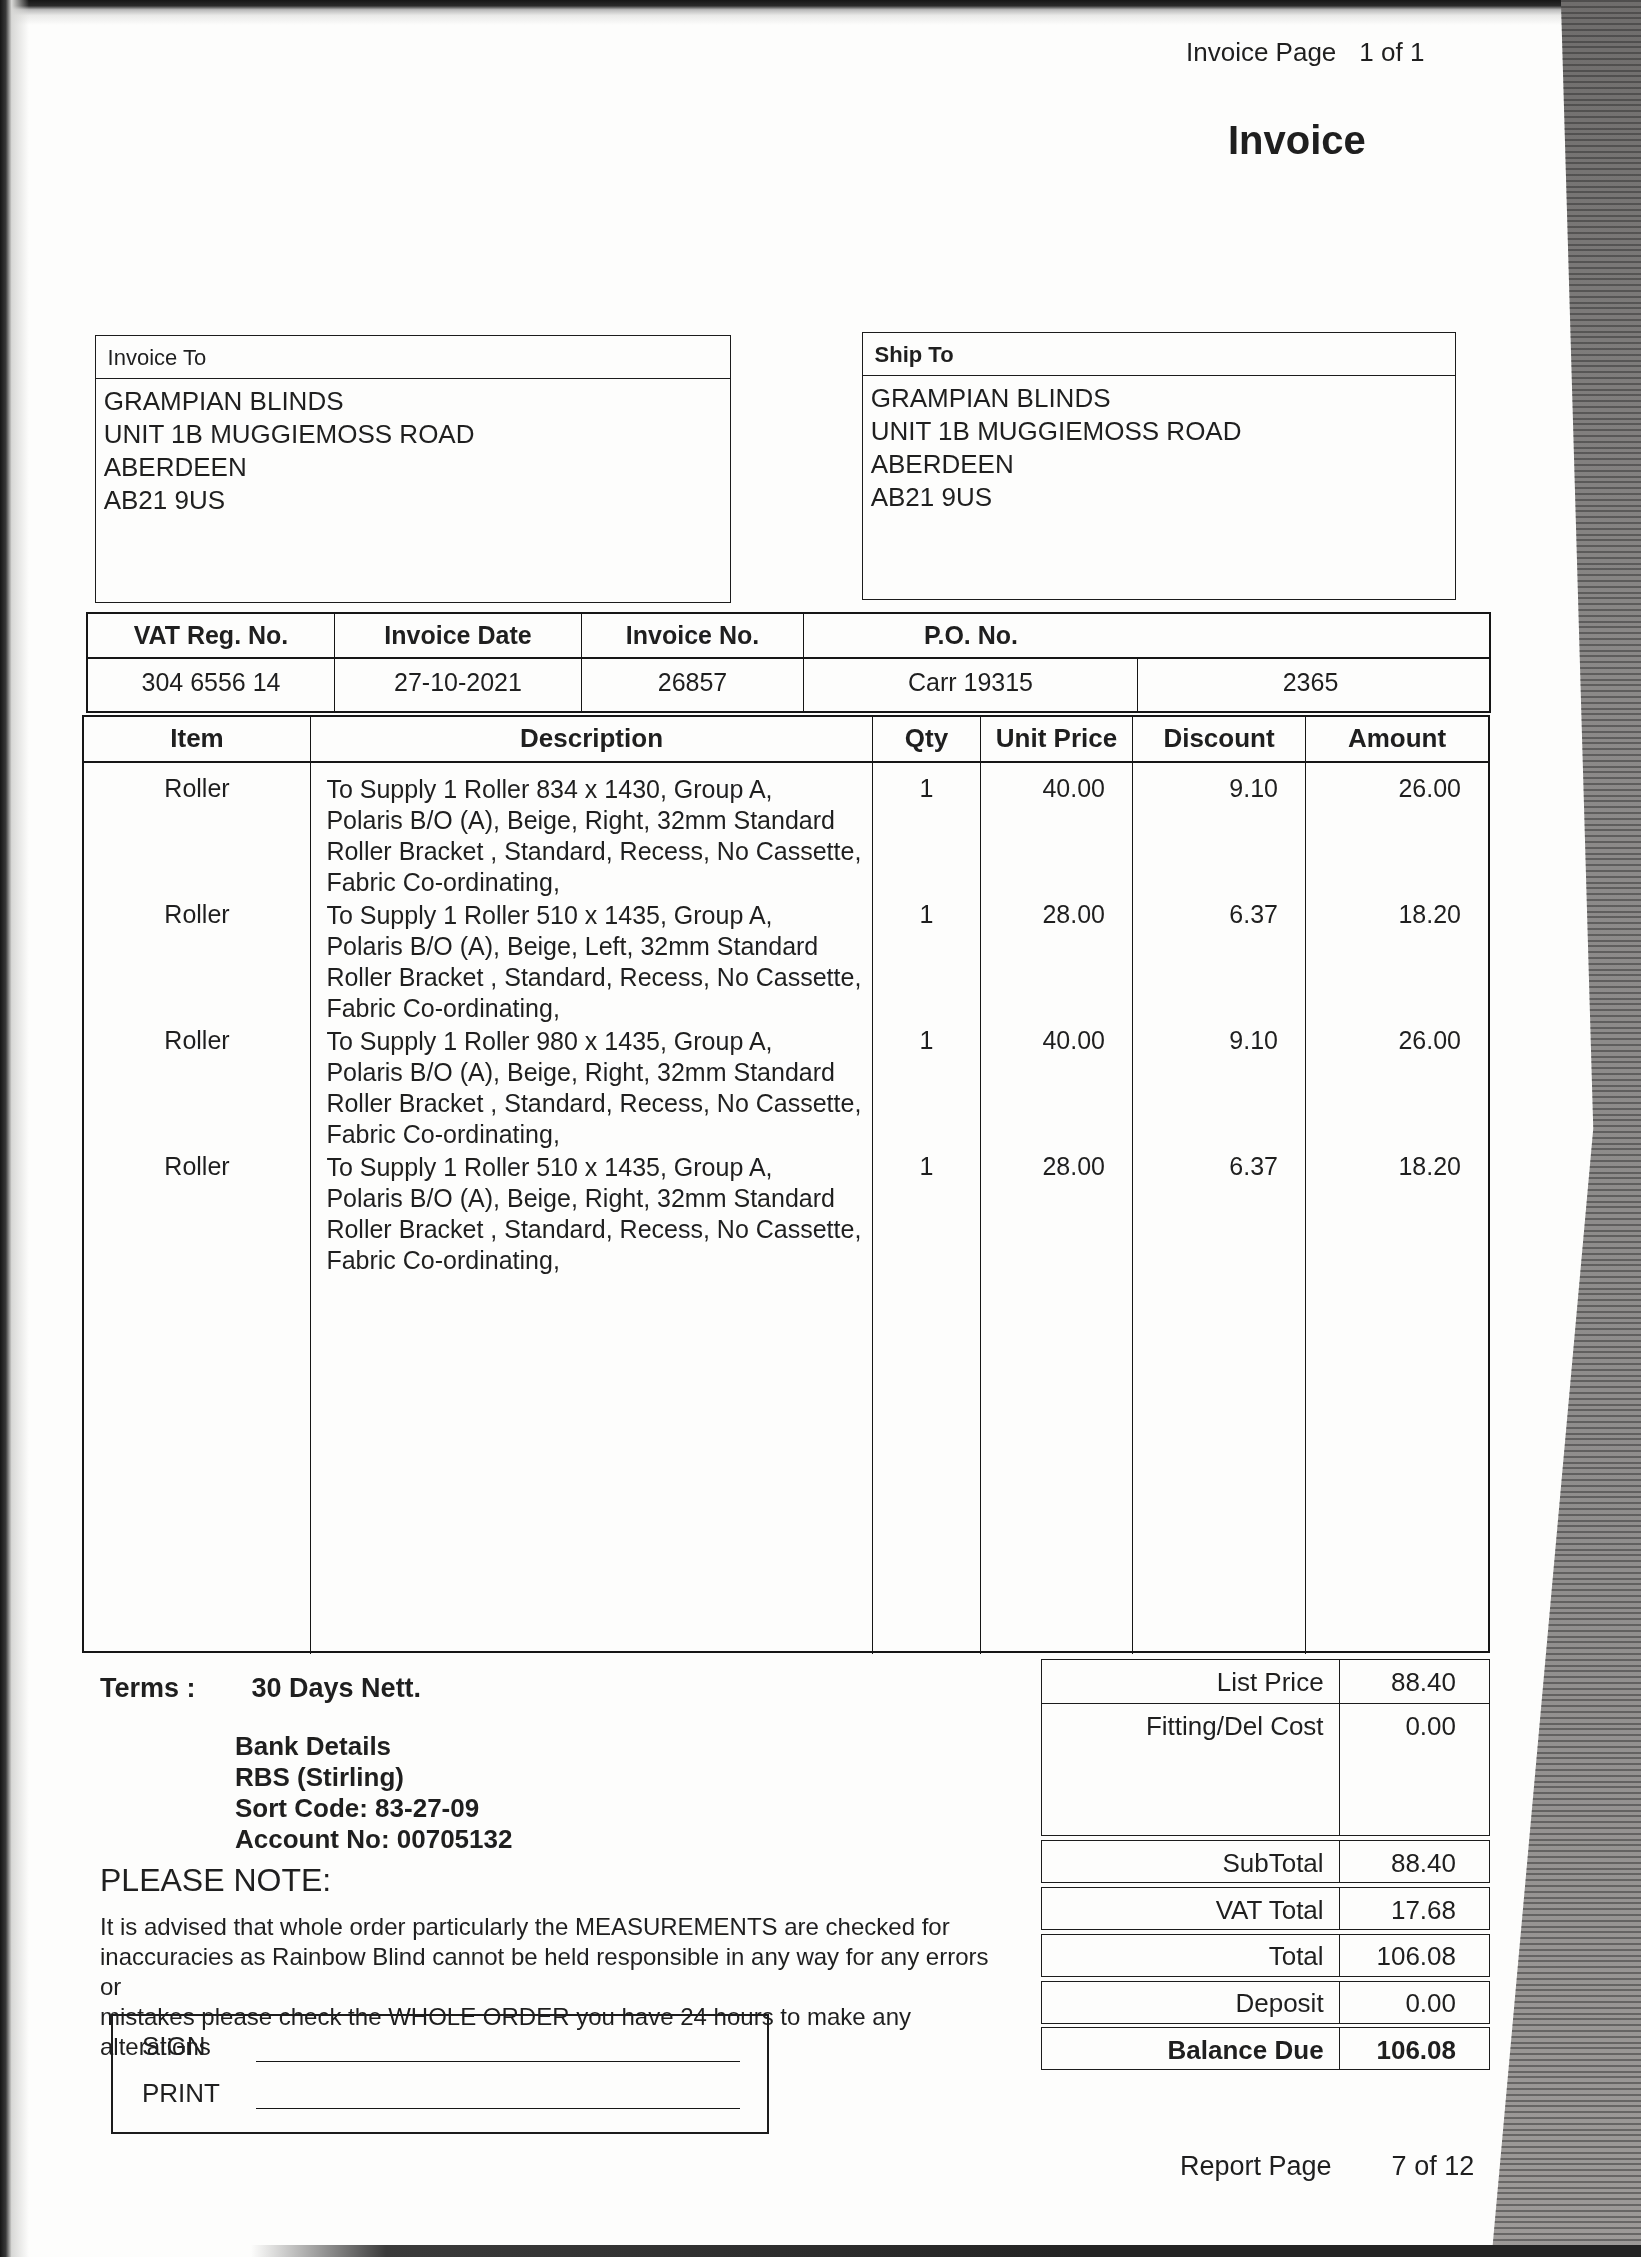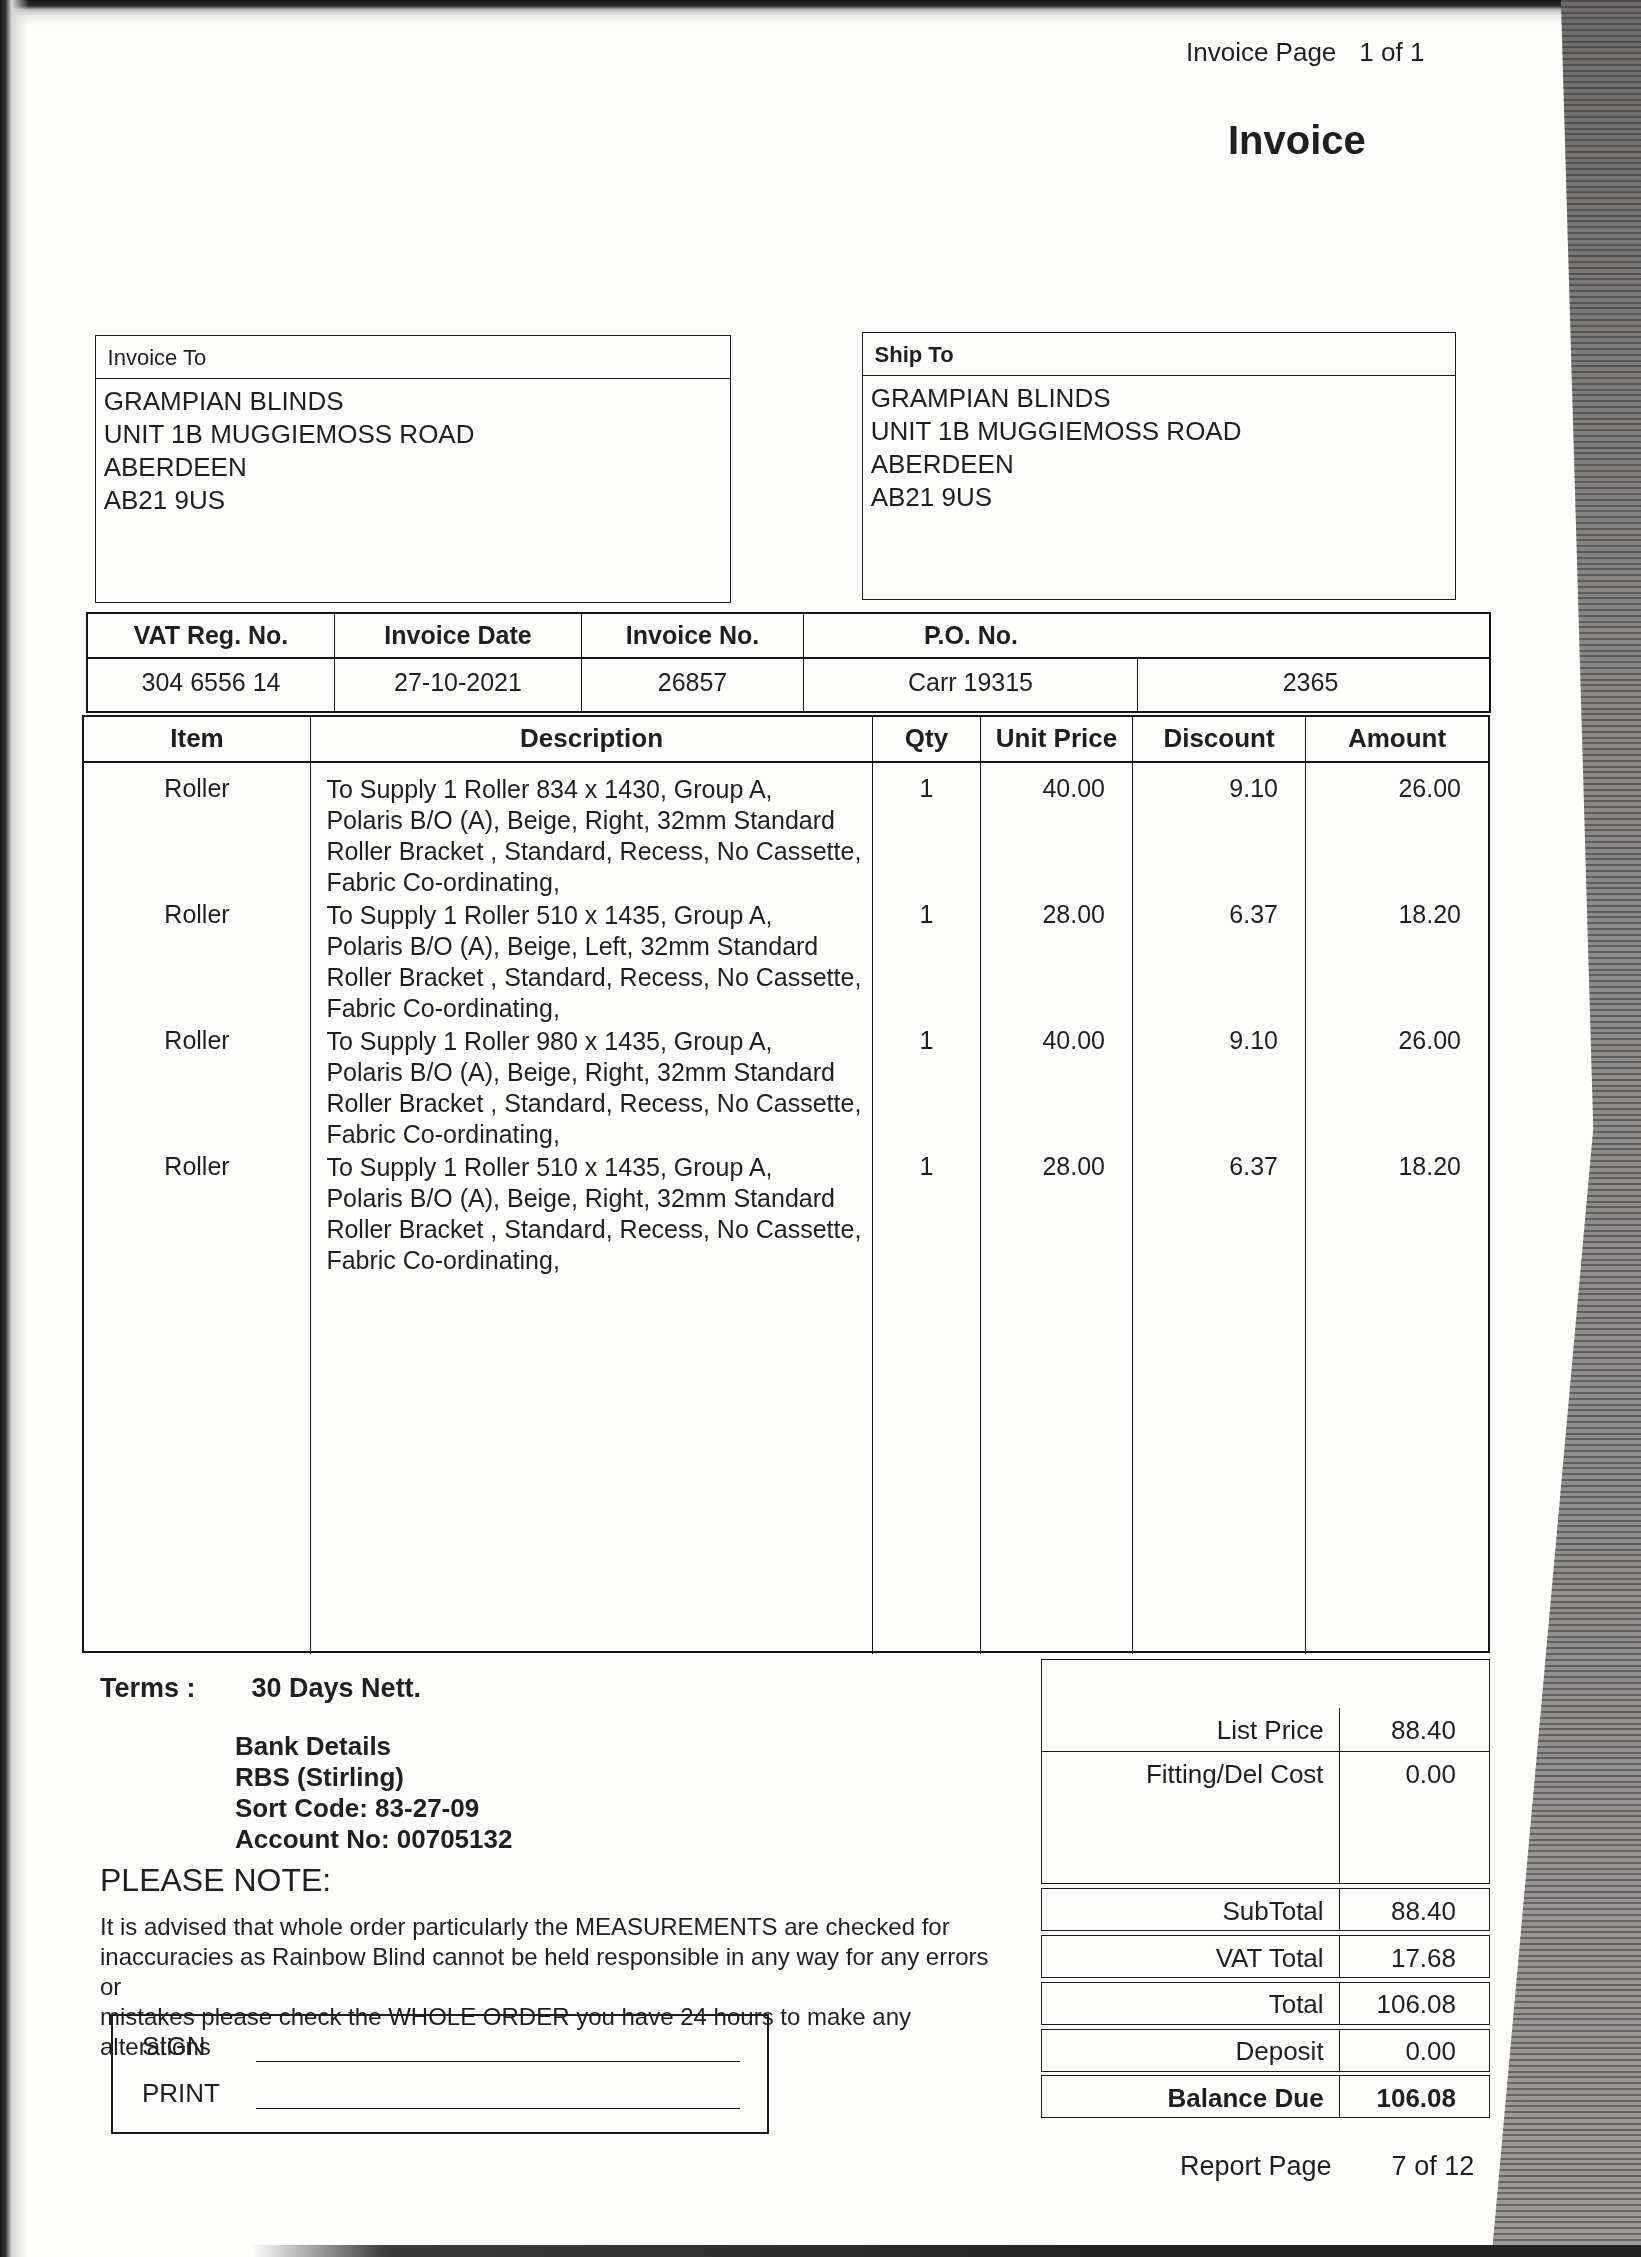--- a/index.html
+++ b/index.html
@@ -55,21 +55,21 @@
   .col-item  .cellblock { text-align:center; }
   .col-desc  .cellblock { padding-left:15.4px; padding-right:9.7px; line-height:31px; white-space:pre-line; }
   .col-qty   .cellblock { text-align:center; }
   .col-num   .cellblock { text-align:right; padding-right:27px; }
   
   .totals { position:absolute; left:1041px; top:1659px; width:449px; }
   .t-box { border:1.9px solid #1c1c1c; background:transparent; margin-bottom:3.9px; }
   .t-row { display:flex; }
   .t-label { width:298px; box-sizing:border-box; text-align:right; padding:6.8px 15.4px 0 0; font-size:26px; border-right:1.9px solid #1c1c1c; }
   .t-value { flex:1; text-align:right; padding:6.8px 33px 0 0; font-size:26px; }
-  .t-row.h47  { height:43px;margin-top:48px; }
+  .t-row.h47  { height:43px; }
   .t-row.h136 { height:131px; border-top:1.9px solid #1c1c1c; }
   .t-row.h44  { height:41px; }
   .t-row.bold .t-label, .t-row.bold .t-value { font-weight:bold; }
   
   .terms { position:absolute; left:100px; top:1673px; font-size:27px; font-weight:bold; display:flex; }
   .terms .t-val { margin-left:56px; }
   .bank { position:absolute; left:235px; top:1731px; font-size:26px; font-weight:bold; line-height:31px; }
   .please-note { position:absolute; left:100px; top:1862px; font-size:32px; font-weight:normal; }
   .note-body { position:absolute; left:100px; top:1912px; width:908px; font-size:24px; line-height:30px; white-space:pre-line; }
   

